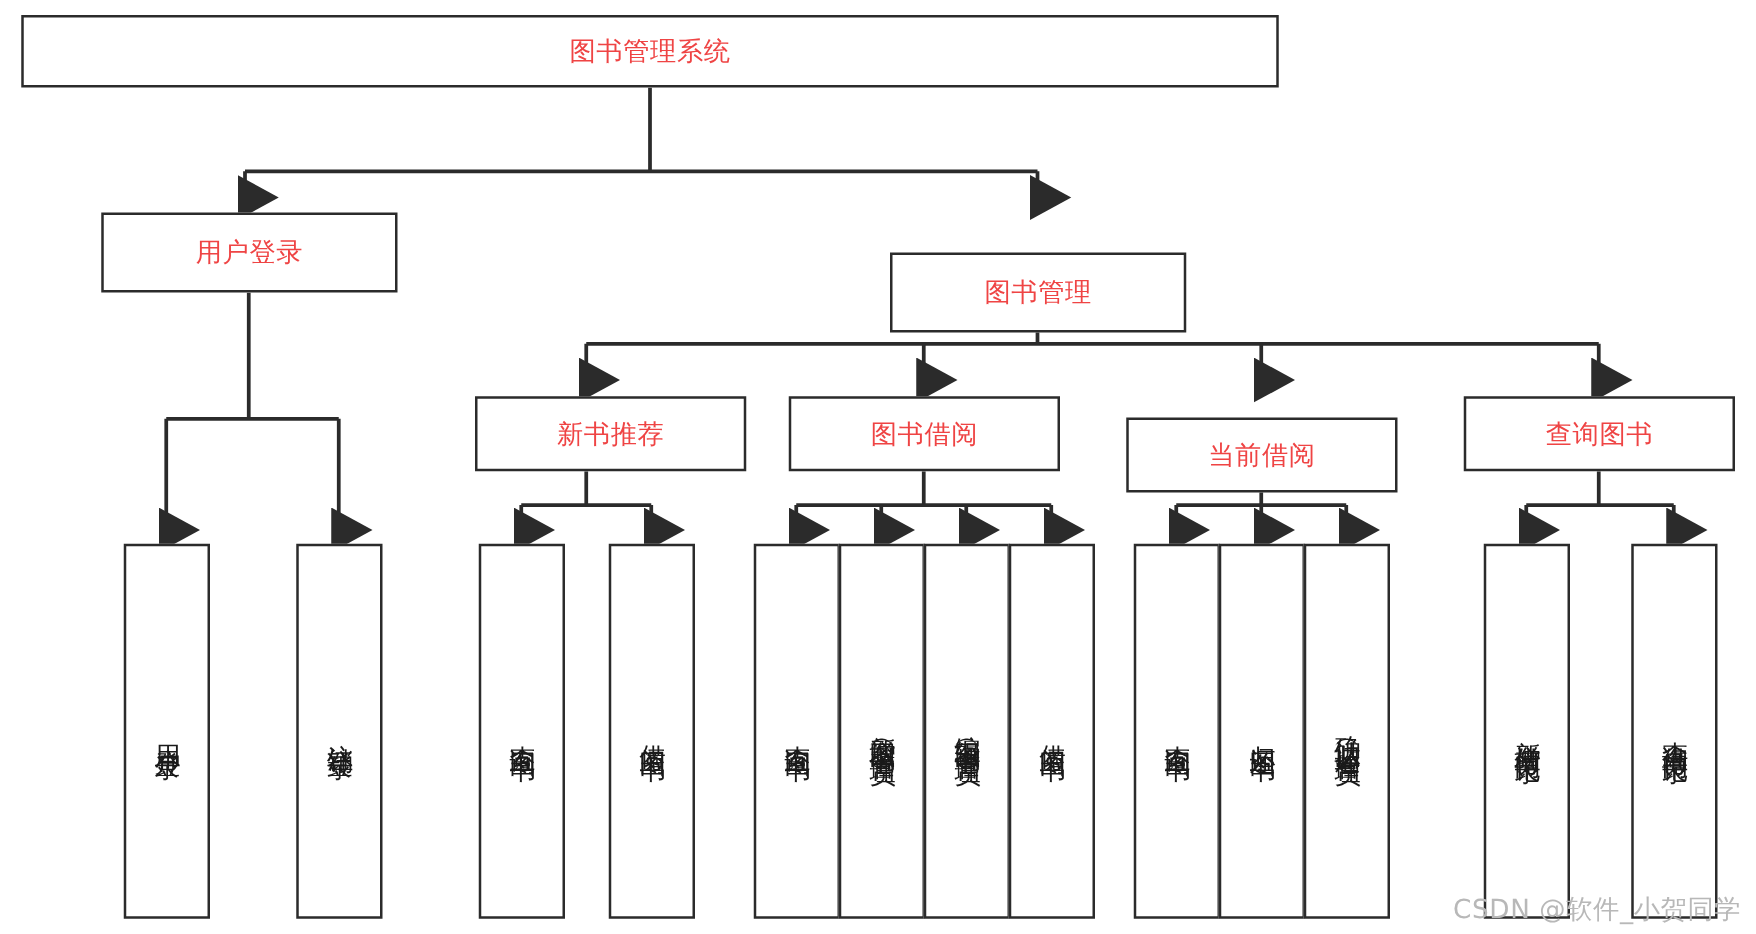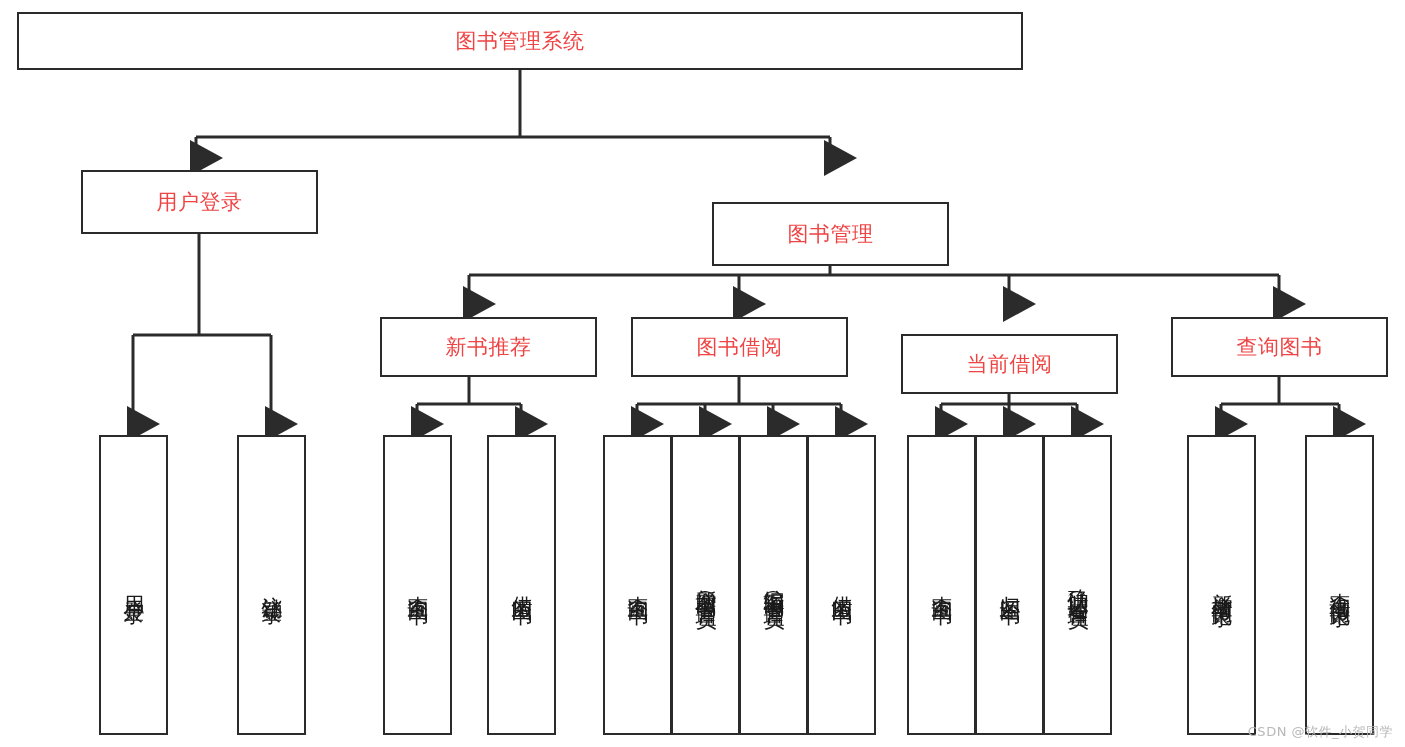--- a/index.html
+++ b/index.html
@@ -53,21 +53,21 @@
     writing-mode: vertical-rl;
     text-orientation: upright;
     letter-spacing: 3px;
     line-height: 1;
     white-space: nowrap;
   }
   #watermark {
     position: absolute;
     right: 12px;
     bottom: 6px;
-    font-size: 13px;
+    font-size: 21px;
     color: #b8b8b8;
     white-space: nowrap;
     letter-spacing: 0.5px;
     pointer-events: none;
   }
 </style>
 </head>
 <body>
 
 <div id="diagram-root">

